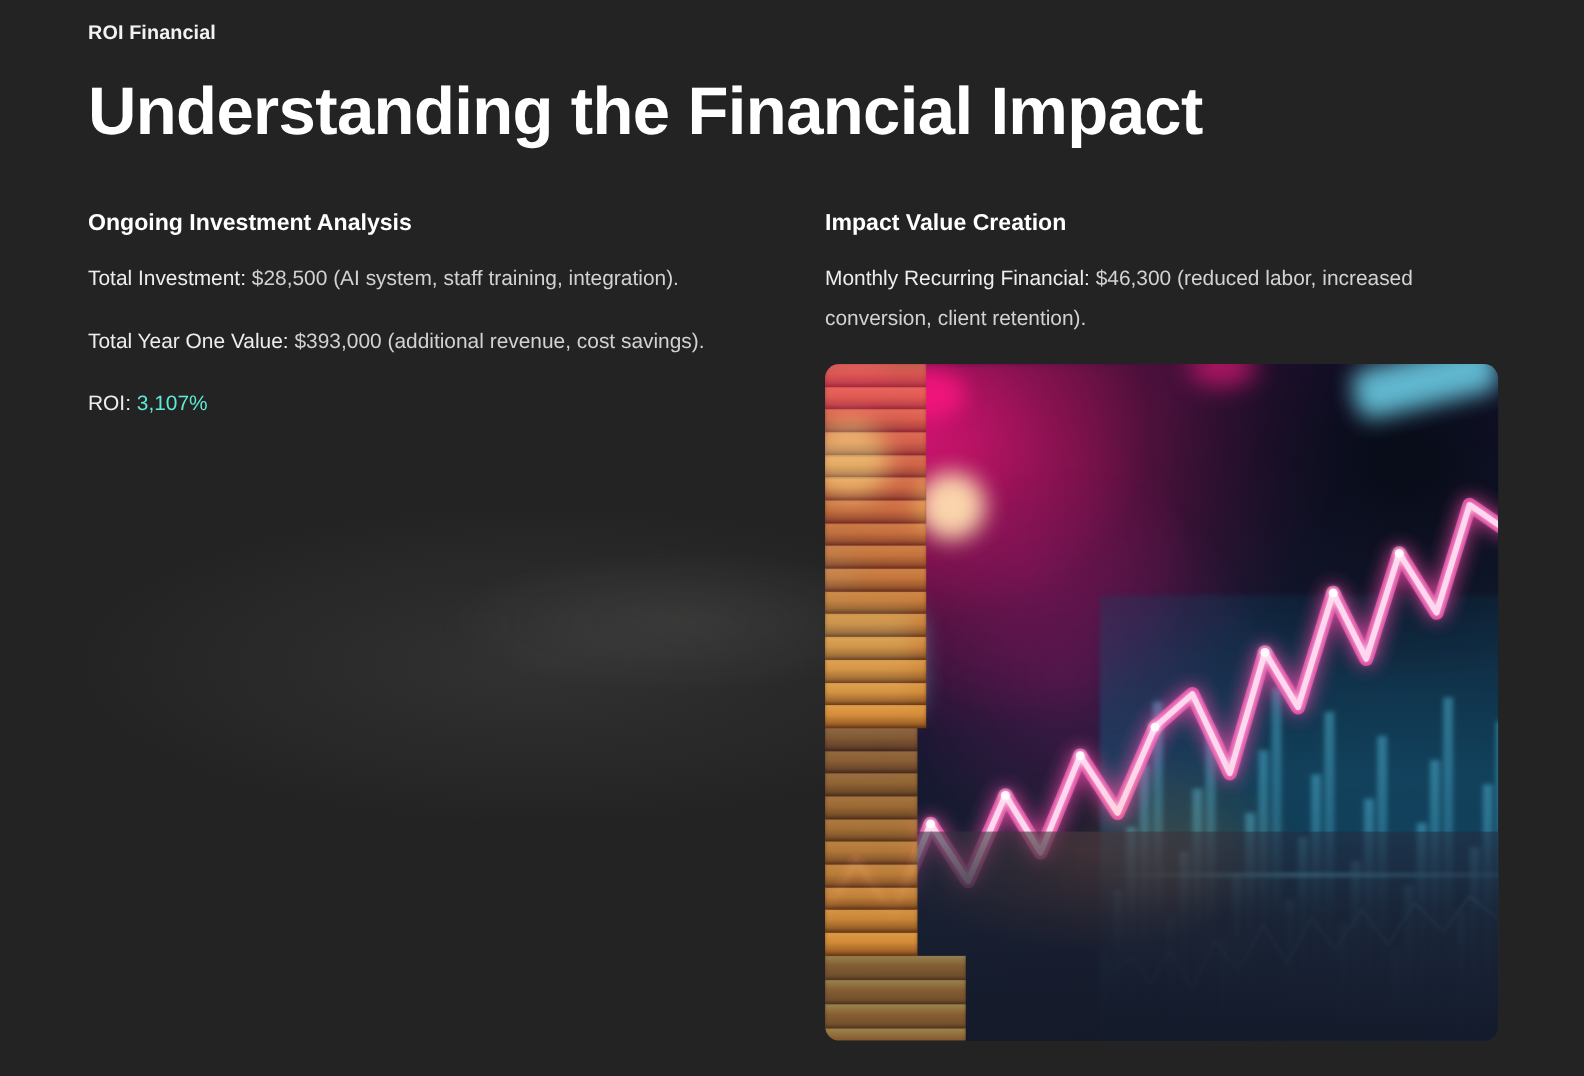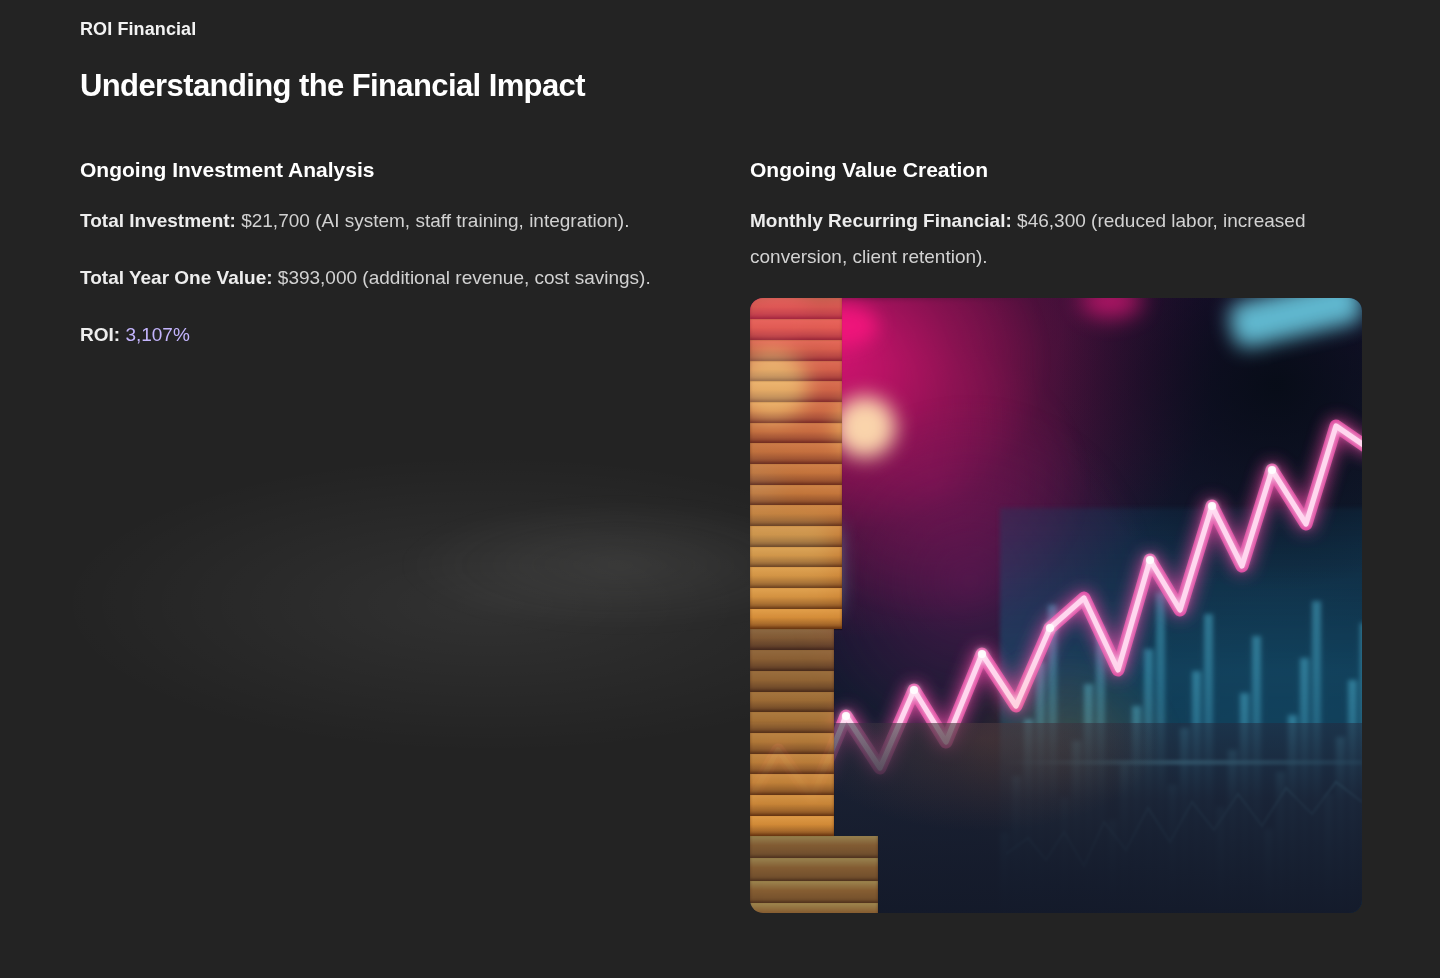--- a/index.html
+++ b/index.html
@@ -39,21 +39,21 @@
 
   .page { position:relative; width:1440px; height:978px; padding:0 80px; }
 
   .eyebrow {
     font-size:18px; font-weight:bold; color:#f2f2f2;
     letter-spacing:.1px;
     padding-top:19px;
   }
 
   .headline {
-    font-size:31px; font-weight:bold; color:#ffffff;
+    font-size:61px; font-weight:bold; color:#ffffff;
     letter-spacing:-0.6px;
     margin-top:29px;
     line-height:1.08;
   }
 
   .columns {
     display:flex;
     margin-top:56px;
   }
   .col-left  { width:630px; flex:none; }
@@ -66,23 +66,23 @@
     margin-bottom:21px;
   }
 
   p.para {
     font-size:19px;
     line-height:36px;
     color:#d2d2d2;
     margin-bottom:21px;
   }
   p.para:last-child { margin-bottom:0; }
-  p.para b { color:#ededed; font-weight:bold; }
-
-  .roi-value { color:#c4b5fd; }
+  p.para b { color:#ededed; font-weight:normal; }
+
+  .roi-value { color:#5eead4; }
 
   
   .figure {
     width:612px; height:615px;
     border-radius:13px;
     overflow:hidden;
     position:relative;
     margin-top:23px;
     background:#0c1420;
   }
@@ -183,31 +183,31 @@
 <div class="page">
 
   <div class="eyebrow">ROI Financial</div>
   <h1 class="headline">Understanding the Financial Impact</h1>
 
   <div class="columns">
 
     <div class="col-left">
       <h2 class="subhead">Ongoing Investment Analysis</h2>
 
-      <p class="para"><b>Total Investment:</b><span> $21,700 (AI system, staff training, integration).</span></p>
+      <p class="para"><b>Total Investment:</b><span> $28,500 (AI system, staff training, integration).</span></p>
 
       <p class="para"><b>Total Year One Value:</b><span> $393,000 (additional revenue, cost savings).</span></p>
 
       <p class="para"><b>ROI:</b><span>&nbsp;</span><span class="roi-value">3,107%</span></p>
     </div>
 
     <div class="col-gap"></div>
 
     <div class="col-right">
-      <h2 class="subhead">Ongoing Value Creation</h2>
+      <h2 class="subhead">Impact Value Creation</h2>
 
       <p class="para"><b>Monthly Recurring Financial:</b><span> $46,300 (reduced labor, increased conversion, client retention).</span></p>
 
       <div class="figure" aria-label="Stacks of golden dollar coins in front of a neon pink rising stock chart">
 
         <div class="layer bg-base"></div>
         <div class="layer bg-magenta"></div>
         <div class="layer bg-purple"></div>
 
         <div class="teal-panel">

